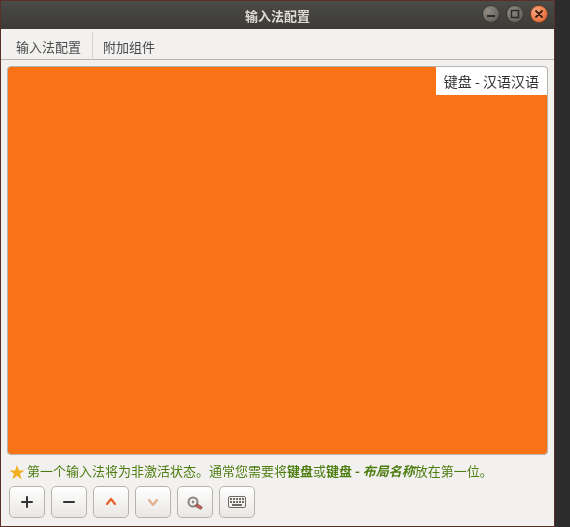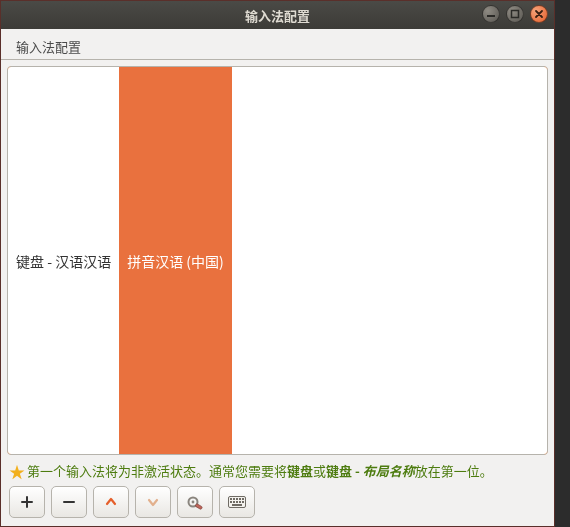--- a/index.html
+++ b/index.html
@@ -12,21 +12,21 @@
   .win-close{background:radial-gradient(circle at 30% 30%,#f7a37a,#e55f2b);}              
   .win-min svg, .win-max svg, .win-close svg{display:block;}
 
   .tabs{display:flex;align-items:flex-end;height:30px;border-bottom:1px solid #b6b3ac;background:#f2f1f0;padding-left:4px;}
   .tab{padding:5px 10px 4px;font-size:13px;color:#4a4a4a;border:1px solid transparent;border-bottom:none;margin-right:0;cursor:pointer;border-top-left-radius:4px;border-top-right-radius:4px;position:relative;top:1px;}
   .tab.active{background:#f2f1f0;border-color:#b6b3ac;border-bottom:1px solid #f2f1f0;}
   .tab+.tab{border-left:1px solid #d5d2cc;}
   .tab.active+.tab{border-left-color:transparent;}
 
   .content{flex:1;display:flex;flex-direction:column;padding:6px 6px 8px;gap:6px;min-height:0;}
-  .listbox{flex:1;background:#f97316;border:1px solid #b6b3ac;border-radius:4px;overflow:hidden;display:flex;}
+  .listbox{flex:1;background:#f97316;border:1px solid #b6b3ac;border-radius:4px;overflow:hidden;display:flex;flex-direction:column;align-items:flex-end;}
   .row{display:flex;align-items:center;padding:4px 8px;font-size:14px;}
   .row .left{flex:1;}
   .row1{color:#333;background:#fff;}
   .row2{color:#fff;background:#e9713e;}
   .rest{flex:1;background:#fff;}
 
   .hintbar{display:flex;align-items:center;gap:2px;padding:0 2px;}
   .hint-text{font-size:13px;color:#4d7c0f;white-space:nowrap;}
 
   .toolbar{display:flex;gap:6px;padding:0 2px;}
@@ -56,32 +56,29 @@
       <div class="win-btn win-close">
         <svg width="10" height="10" viewBox="0 0 10 10">
             <path d="M2 2 L8 8 M8 2 L2 8" stroke="#3a1f12" stroke-width="1.8" stroke-linecap="round"></path>
           </svg>
       </div>
     </div>
   </div>
 
   <div class="tabs">
     <div class="tab">输入法配置</div>
+    <div class="tab">附加组件</div>
   </div>
 
   <div class="content">
 
     <div class="listbox">
       <div class="row row1">
         <span class="left">键盘 - 汉语</span>
         <span class="right">汉语</span>
-      </div>
-      <div class="row row2">
-        <span class="left">拼音</span>
-        <span class="right">汉语 (中国)</span>
       </div>
       <div class="rest"></div>
     </div>
 
     <div class="hintbar">
       <span class="star">★</span>
       <span class="hint-text">
         <span>第一个输入法将为非激活状态。通常您需要将</span><b>键盘</b><span>或</span><b>键盘 - </b><b><i>布局名称</i></b><span>放在第一位。</span>
       </span>
     </div>

